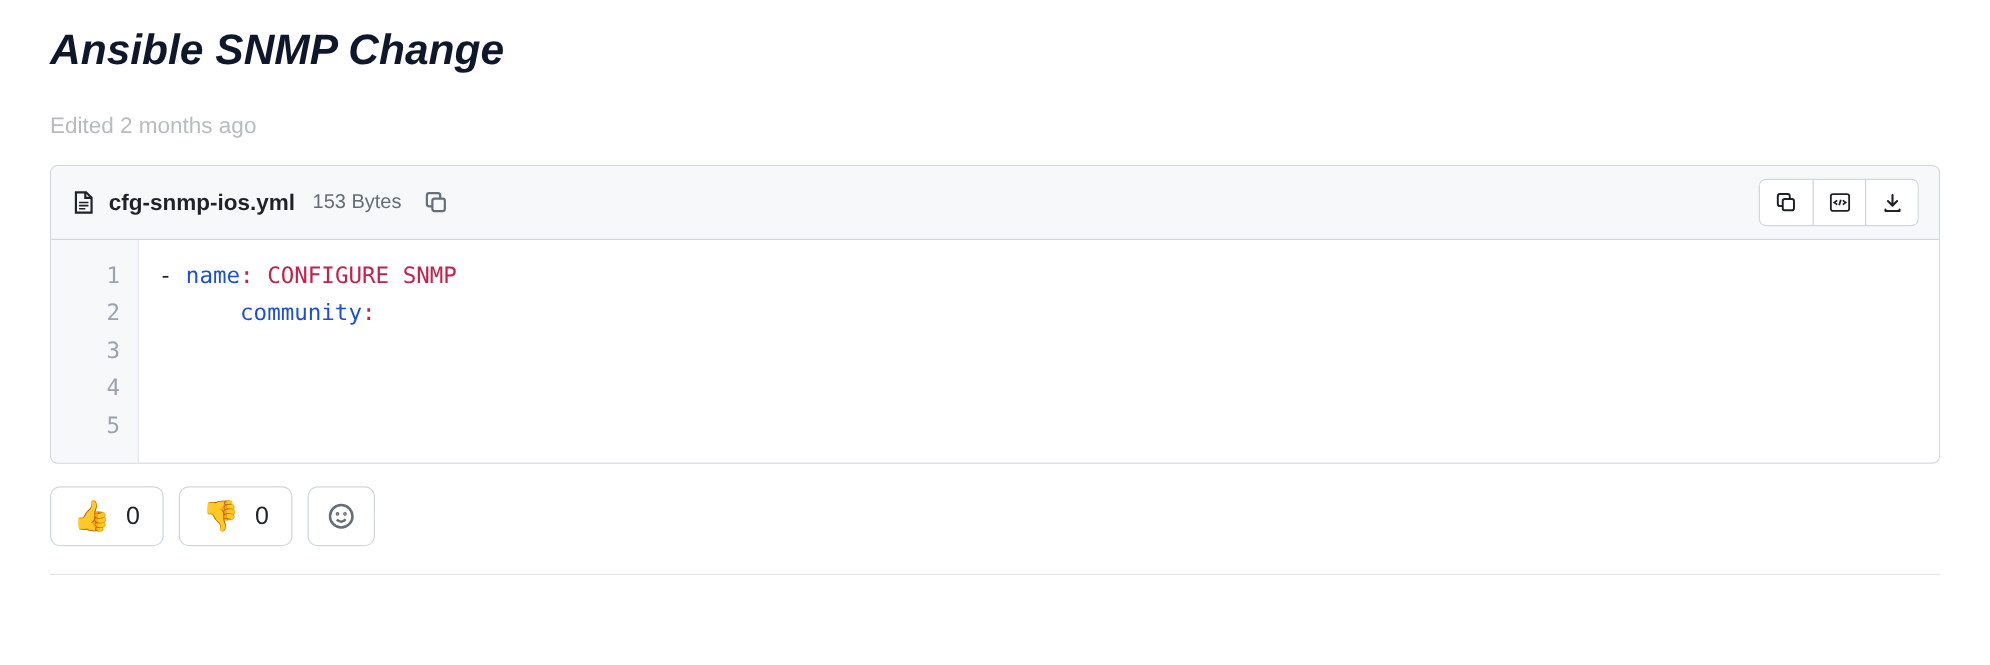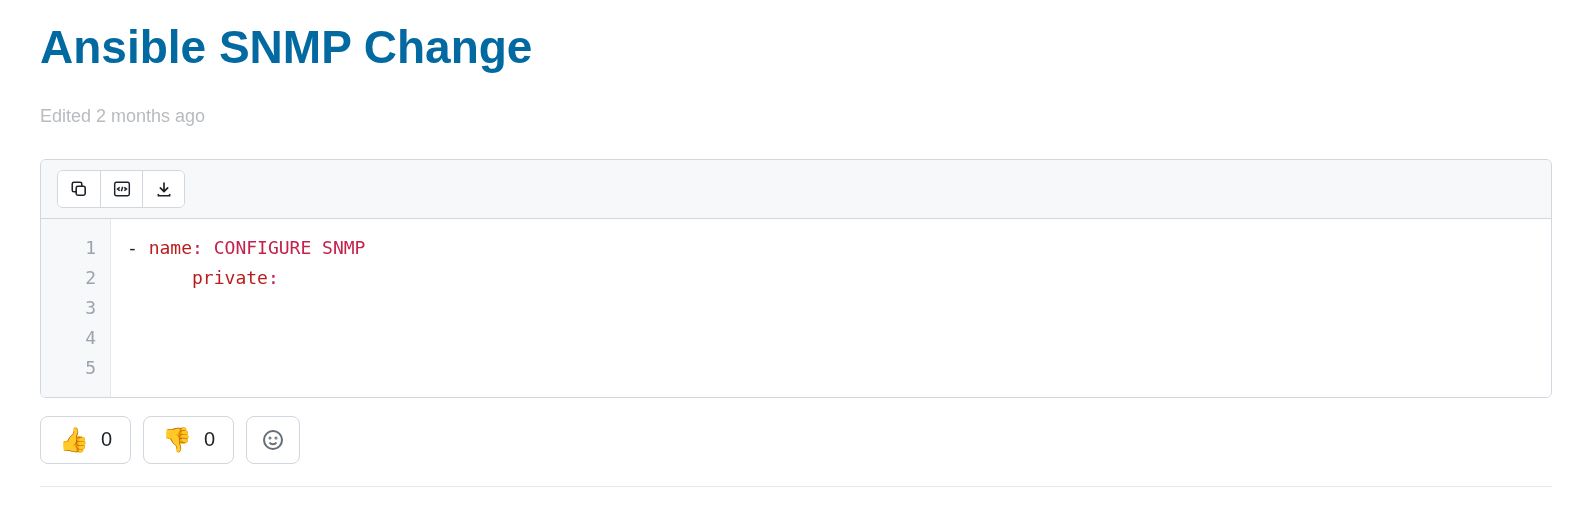--- a/index.html
+++ b/index.html
@@ -4,31 +4,32 @@
 <style>
 * { box-sizing: border-box; margin: 0; padding: 0; }
 body {
   font-family: -apple-system, BlinkMacSystemFont, "Segoe UI", Helvetica, Arial, sans-serif;
   color: #1f2328;
   background: #fff;
   padding: 0 40px 20px 40px;
   width: 1592px;
 }
 .page-title {
-  font-size: 46px;
+  font-size: 34px;
   font-weight: 700;
   line-height: 1.3;
   margin-top: 18px;
   margin-bottom: 28px;
-  color: #0369a1;
+  color: #0f172a;
+  font-style: italic;
 }
 .edited-meta {
   font-size: 18px;
   color: #b8bcc0;
-  margin-bottom: 32px;
+  margin-bottom: 21px;
 }
 .file-box {
   border: 1px solid #d0d7de;
   border-radius: 6px;
   overflow: hidden;
   margin-bottom: 18px;
 }
 .file-header {
   display: flex;
   align-items: center;
@@ -79,21 +80,21 @@
   padding: 14px 14px 14px 14px;
   background: #f6f8fa;
   border-right: 1px solid #e5e7eb;
   user-select: none;
   min-width: 70px;
 }
 .line-numbers div { height: 30px; }
 .code-lines { padding: 14px 16px; flex: 1; }
 .code-lines .line { white-space: pre; height: 30px; }
 .tok-punc { color: #1f2328; }
-.tok-key { color: #b91c1c; }
+.tok-key { color: #1d4ed8; }
 .tok-val { color: #c4214b; }
 .reactions {
   display: flex;
   gap: 12px;
   align-items: center;
 }
 .reaction-btn {
   display: flex;
   align-items: center;
   gap: 12px;
@@ -117,20 +118,37 @@
 </style>
 </head>
 <body>
 
 <h1 class="page-title">Ansible SNMP Change</h1>
 
 <div class="edited-meta">Edited 2 months ago</div>
 
 <div class="file-box">
   <div class="file-header">
+    <div class="file-header-left">
+      <span class="file-icon">
+        <svg viewBox="0 0 16 16" fill="none" stroke="currentColor" stroke-width="1.4">
+          <path d="M3 1.5h6.5L13 5v9.5H3z"></path>
+          <path d="M9 1.5V5h4"></path>
+          <path d="M5 8h6M5 10h6M5 12h4" stroke-width="1"></path>
+        </svg>
+      </span>
+      <span class="file-name">cfg-snmp-ios.yml</span>
+      <span class="file-size">153 Bytes</span>
+      <span class="copy-path">
+        <svg viewBox="0 0 16 16" fill="none" stroke="currentColor" stroke-width="1.4">
+          <rect x="5.5" y="5.5" width="8" height="8" rx="1.5"></rect>
+          <path d="M10.5 5.5V3.5a1.5 1.5 0 0 0-1.5-1.5H3.5A1.5 1.5 0 0 0 2 3.5V9a1.5 1.5 0 0 0 1.5 1.5h2"></path>
+        </svg>
+      </span>
+    </div>
     <div class="file-header-right">
       <div class="action-group">
         <div class="action-btn">
           <svg viewBox="0 0 16 16" fill="none" stroke="currentColor" stroke-width="1.4">
             <rect x="5.5" y="5.5" width="8" height="8" rx="1.5"></rect>
             <path d="M10.5 5.5V3.5a1.5 1.5 0 0 0-1.5-1.5H3.5A1.5 1.5 0 0 0 2 3.5V9a1.5 1.5 0 0 0 1.5 1.5h2"></path>
           </svg>
         </div>
         <div class="action-btn">
           <svg viewBox="0 0 16 16" fill="none" stroke="currentColor" stroke-width="1.3">
@@ -150,21 +168,21 @@
   <div class="code-area">
     <div class="line-numbers" id="line-numbers">
         <div>1</div>
         <div>2</div>
         <div>3</div>
         <div>4</div>
         <div>5</div>
       </div>
     <div class="code-lines" id="code-lines">
         <div class="line"><span class="tok-punc">- </span><span class="tok-key">name</span><span class="tok-val">: </span><span class="tok-val">CONFIGURE SNMP</span></div>
-        <div class="line"><span class="tok-punc">      </span><span class="tok-key">private</span><span class="tok-val">:</span></div>
+        <div class="line"><span class="tok-punc">      </span><span class="tok-key">community</span><span class="tok-val">:</span></div>
       </div>
   </div>
 </div>
 
 <div class="reactions">
   <div class="reaction-btn">
     <span class="emoji">👍</span>
     <span class="count">0</span>
   </div>
   <div class="reaction-btn">

